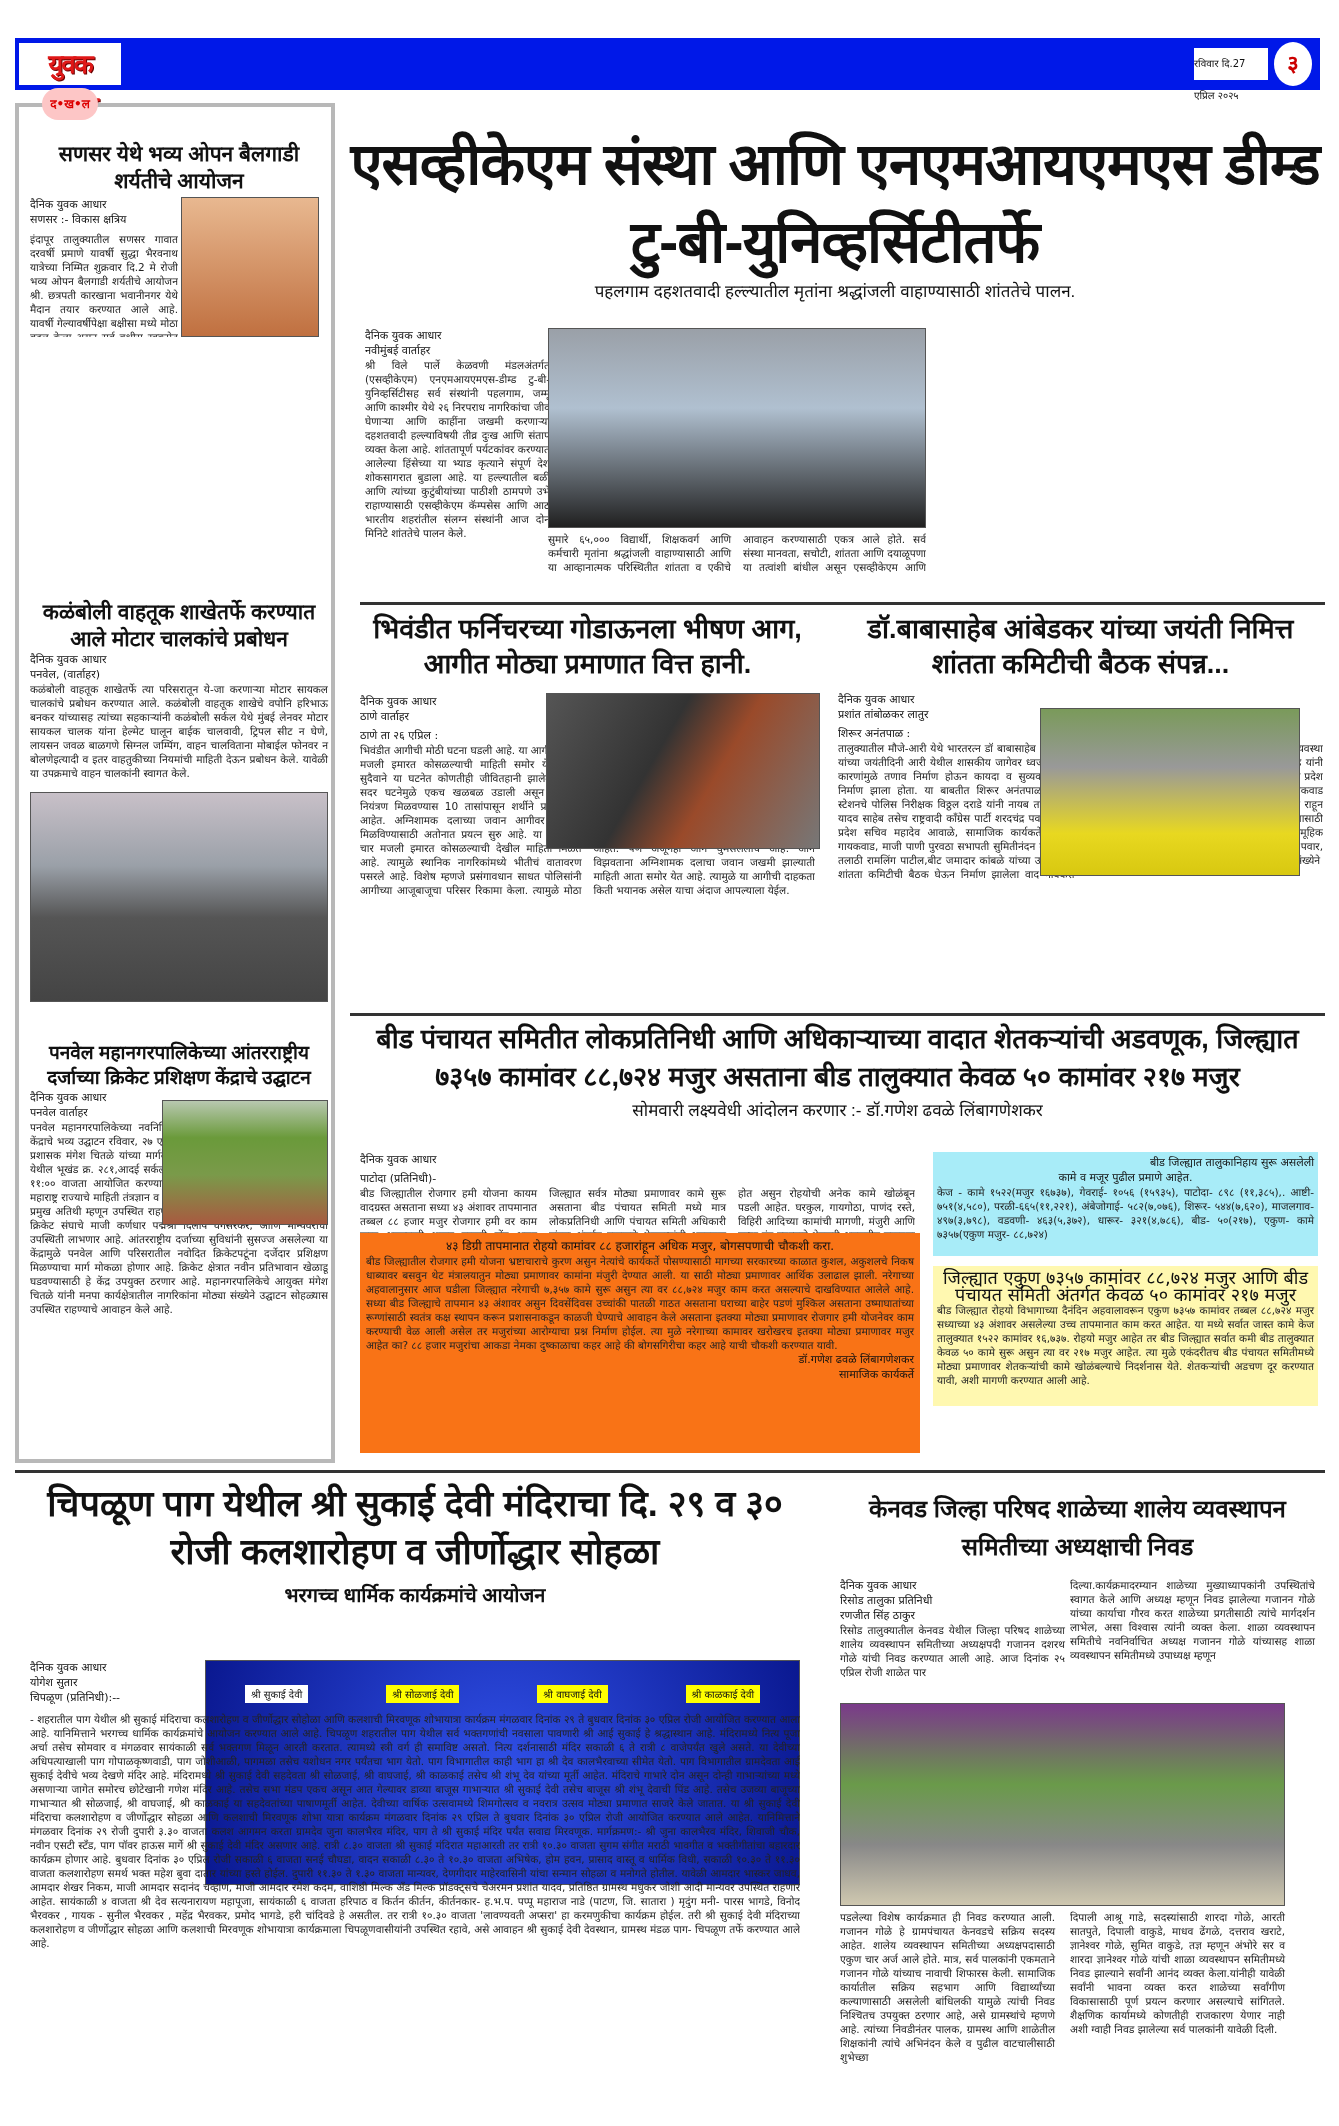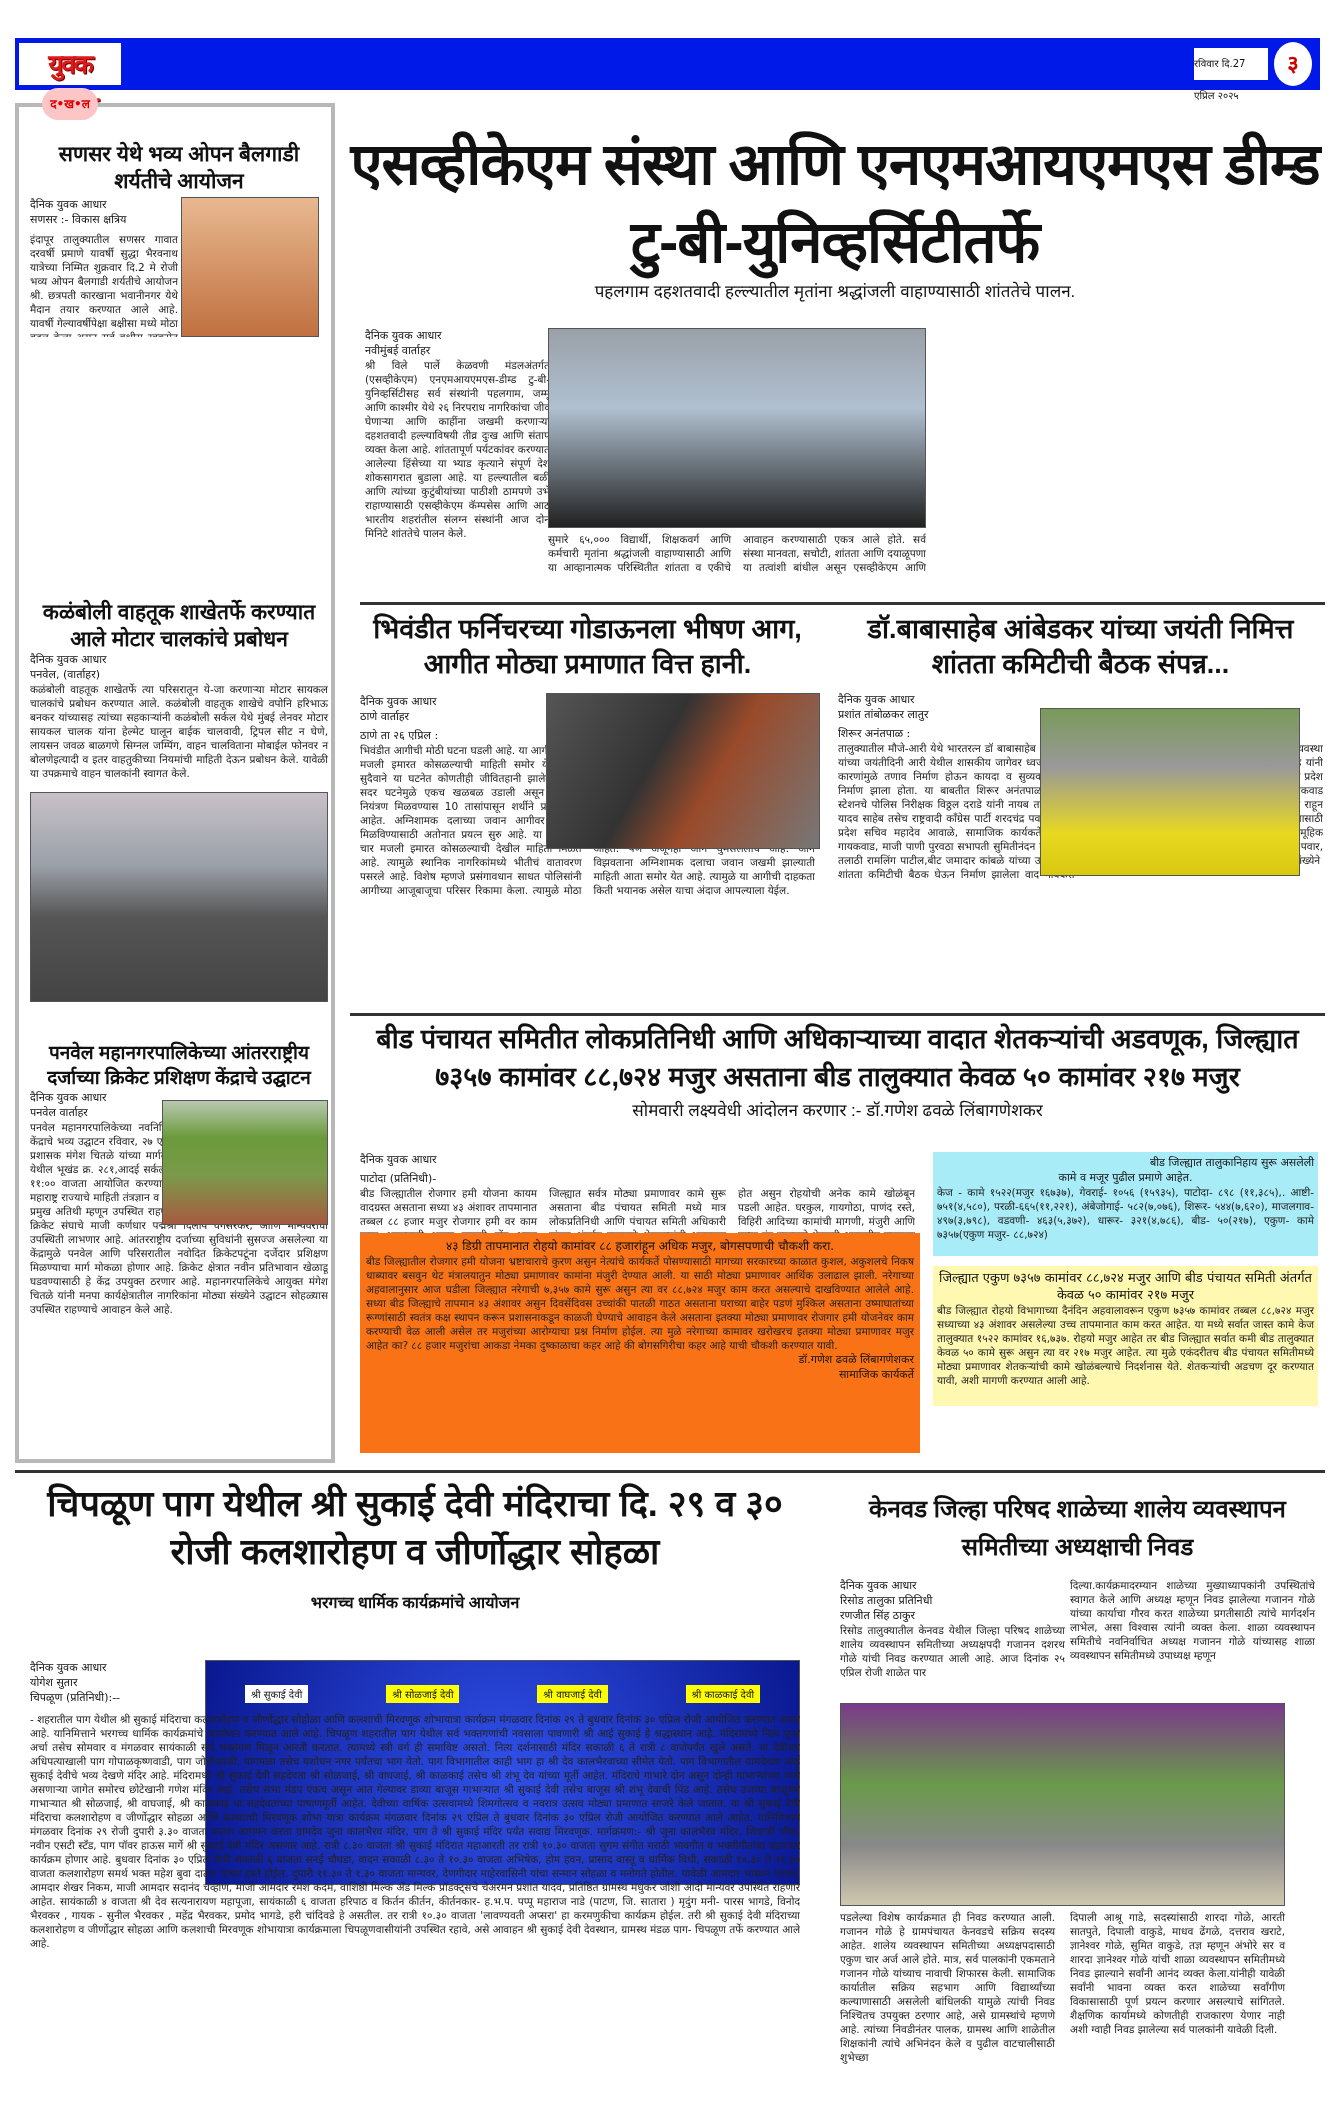--- a/index.html
+++ b/index.html
@@ -118,28 +118,28 @@
   <p class="body">बीड जिल्ह्यातील रोजगार हमी योजना भ्रष्टाचाराचे कुरण असुन नेत्यांचे कार्यकर्ते पोसण्यासाठी मागच्या सरकारच्या काळात कुशल, अकुशलचे निकष धाब्यावर बसवुन थेट मंत्रालयातुन मोठ्या प्रमाणावर कामांना मंजुरी देण्यात आली. या साठी मोठ्या प्रमाणावर आर्थिक उलाढाल झाली. नरेगाच्या अहवालानुसार आज घडीला जिल्ह्यात नरेगाची ७,३५७ कामे सुरू असुन त्या वर ८८,७२४ मजुर काम करत असल्याचे दाखविण्यात आलेले आहे. सध्या बीड जिल्ह्याचे तापमान ४३ अंशावर असुन दिवसेंदिवस उच्चांकी पातळी गाठत असताना घराच्या बाहेर पडणं मुश्किल असताना उष्माघातांच्या रूग्णांसाठी स्वतंत्र कक्ष स्थापन करून प्रशासनाकडून काळजी घेण्याचे आवाहन केले असताना इतक्या मोठ्या प्रमाणावर रोजगार हमी योजनेवर काम करण्याची वेळ आली असेल तर मजुरांच्या आरोग्याचा प्रश्न निर्माण होईल. त्या मुळे नरेगाच्या कामावर खरोखरच इतक्या मोठ्या प्रमाणावर मजुर आहेत का? ८८ हजार मजुरांचा आकडा नेमका दुष्काळाचा कहर आहे की बोगसगिरीचा कहर आहे याची चौकशी करण्यात यावी.</p>
   <div class="byline" style="text-align:right;margin-top:0">डॉ.गणेश ढवळे लिंबागणेशकर</div>
   <div class="byline" style="text-align:right">सामाजिक कार्यकर्ते</div>
 </div>
 <div class="abs cyan" style="left:933px;top:1152px;width:385px;height:104px;padding:3px 4px">
   <div class="byline" style="text-align:right">बीड जिल्ह्यात तालुकानिहाय सुरू असलेली</div>
   <div class="byline" style="text-align:center">कामे व मजूर पुढील प्रमाणे आहेत.</div>
   <p class="body">केज - कामे १५२२(मजुर १६७३७), गेवराई- १०५६ (१५९३५), पाटोदा- ८९८ (११,३८५),. आष्टी- ७५१(४,५८०), परळी-६६५(११,२२१), अंबेजोगाई- ५८२(७,०७६), शिरूर- ५४४(७,६२०), माजलगाव- ४९७(३,७९८), वडवणी- ४६३(५,३७२), धारूर- ३२१(४,७८६), बीड- ५०(२१७), एकुण- कामे ७३५७(एकुण मजुर- ८८,७२४)</p>
 </div>
 <div class="abs yellow" style="left:933px;top:1266px;width:385px;height:140px;padding:3px 4px">
-  <div class="byline" style="text-align:center;font-size:13px;line-height:17px">जिल्ह्यात एकुण ७३५७ कामांवर ८८,७२४ मजुर आणि बीड पंचायत समिती अंतर्गत केवळ ५० कामांवर २१७ मजुर</div>
+  <div class="byline" style="text-align:center;font-size:18px;line-height:17px">जिल्ह्यात एकुण ७३५७ कामांवर ८८,७२४ मजुर आणि बीड पंचायत समिती अंतर्गत केवळ ५० कामांवर २१७ मजुर</div>
   <p class="body">बीड जिल्ह्यात रोहयो विभागाच्या दैनंदिन अहवालावरून एकुण ७३५७ कामांवर तब्बल ८८,७२४ मजुर सध्याच्या ४३ अंशावर असलेल्या उच्च तापमानात काम करत आहेत. या मध्ये सर्वात जास्त कामे केज तालुक्यात १५२२ कामांवर १६,७३७. रोहयो मजुर आहेत तर बीड जिल्ह्यात सर्वात कमी बीड तालुक्यात केवळ ५० कामे सुरू असुन त्या वर २१७ मजुर आहेत. त्या मुळे एकंदरीतच बीड पंचायत समितीमध्ये मोठ्या प्रमाणावर शेतकऱ्यांची कामे खोळंबल्याचे निदर्शनास येते. शेतकऱ्यांची अडचण दूर करण्यात यावी, अशी मागणी करण्यात आली आहे.</p>
 </div>
 <div class="abs rule" style="left:15px;top:1470px;width:1310px"></div>
 
 <div class="abs" style="left:25px;top:1480px;width:780px">
   <h1 style="font-size:36px;line-height:48px">चिपळूण पाग येथील श्री सुकाई देवी मंदिराचा दि. २९ व ३० रोजी कलशारोहण व जीर्णोद्धार सोहळा</h1>
-  <div class="sub" style="font-size:16px;font-weight:bold;margin-top:16px">भरगच्च धार्मिक कार्यक्रमांचे आयोजन</div>
+  <div class="sub" style="font-size:20px;font-weight:bold;margin-top:8px">भरगच्च धार्मिक कार्यक्रमांचे आयोजन</div>
 </div>
 <div class="abs" style="left:30px;top:1660px;width:170px">
   <div class="byline">दैनिक युवक आधार</div>
   <div class="byline">योगेश सुतार</div>
   <div class="byline">चिपळूण (प्रतिनिधी):--</div>
 </div>
 <div class="abs photo" style="left:205px;top:1660px;width:595px;height:225px;background:radial-gradient(circle,#3050e8,#0a1890)">
   <div style="display:flex;justify-content:space-around;margin-top:24px">
     <span style="background:#fff;font-size:10px;padding:2px 6px">श्री सुकाई देवी</span>
     <span style="background:#ff0;font-size:10px;padding:2px 6px">श्री सोळजाई देवी</span>

